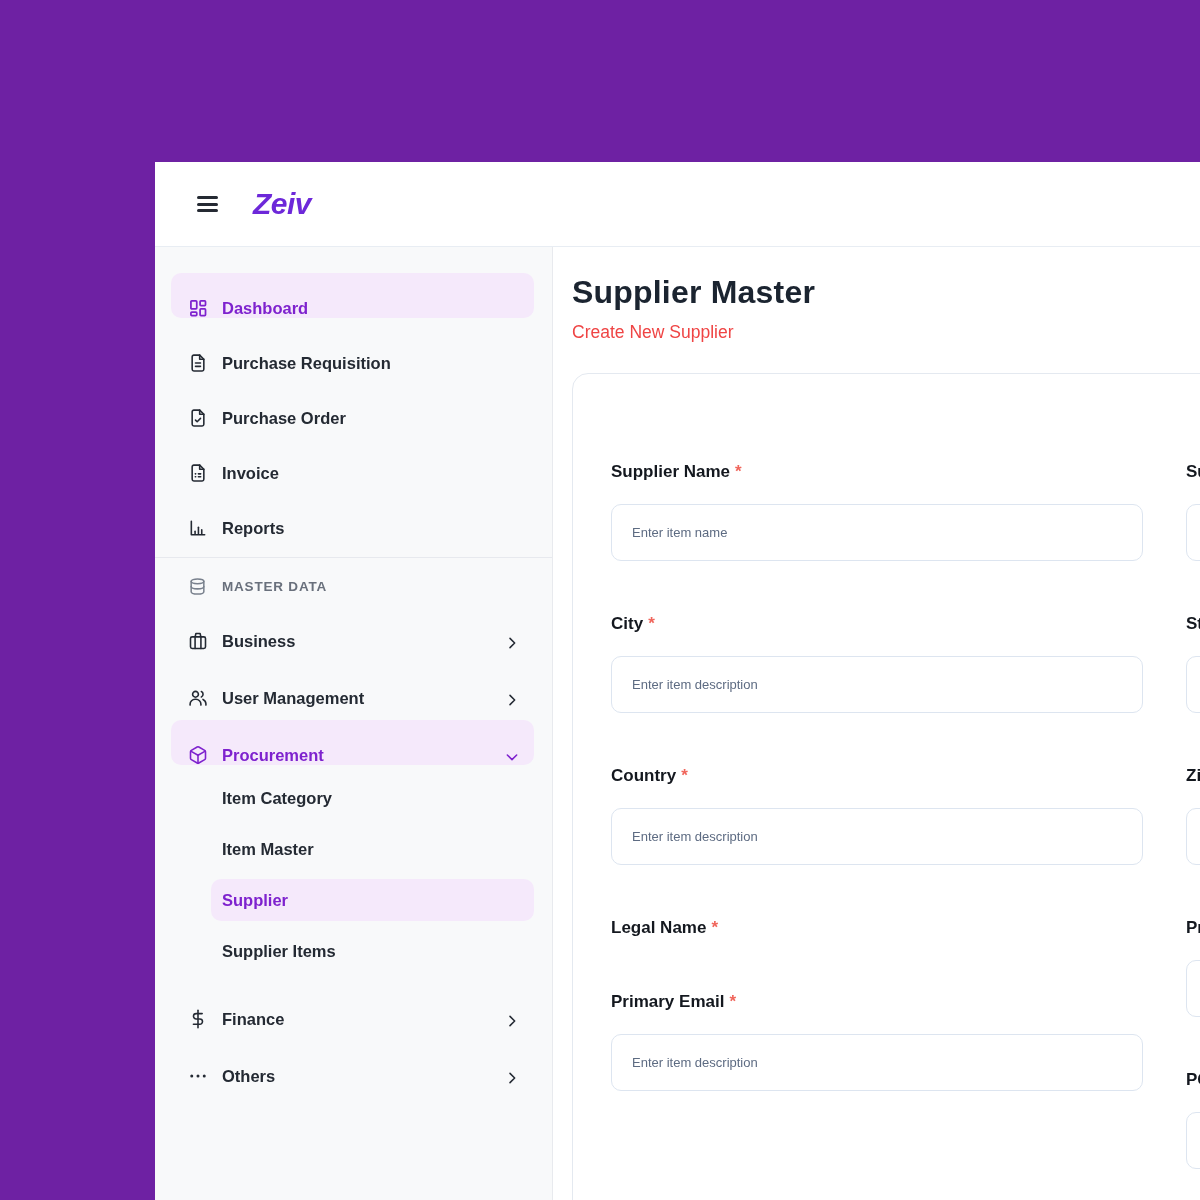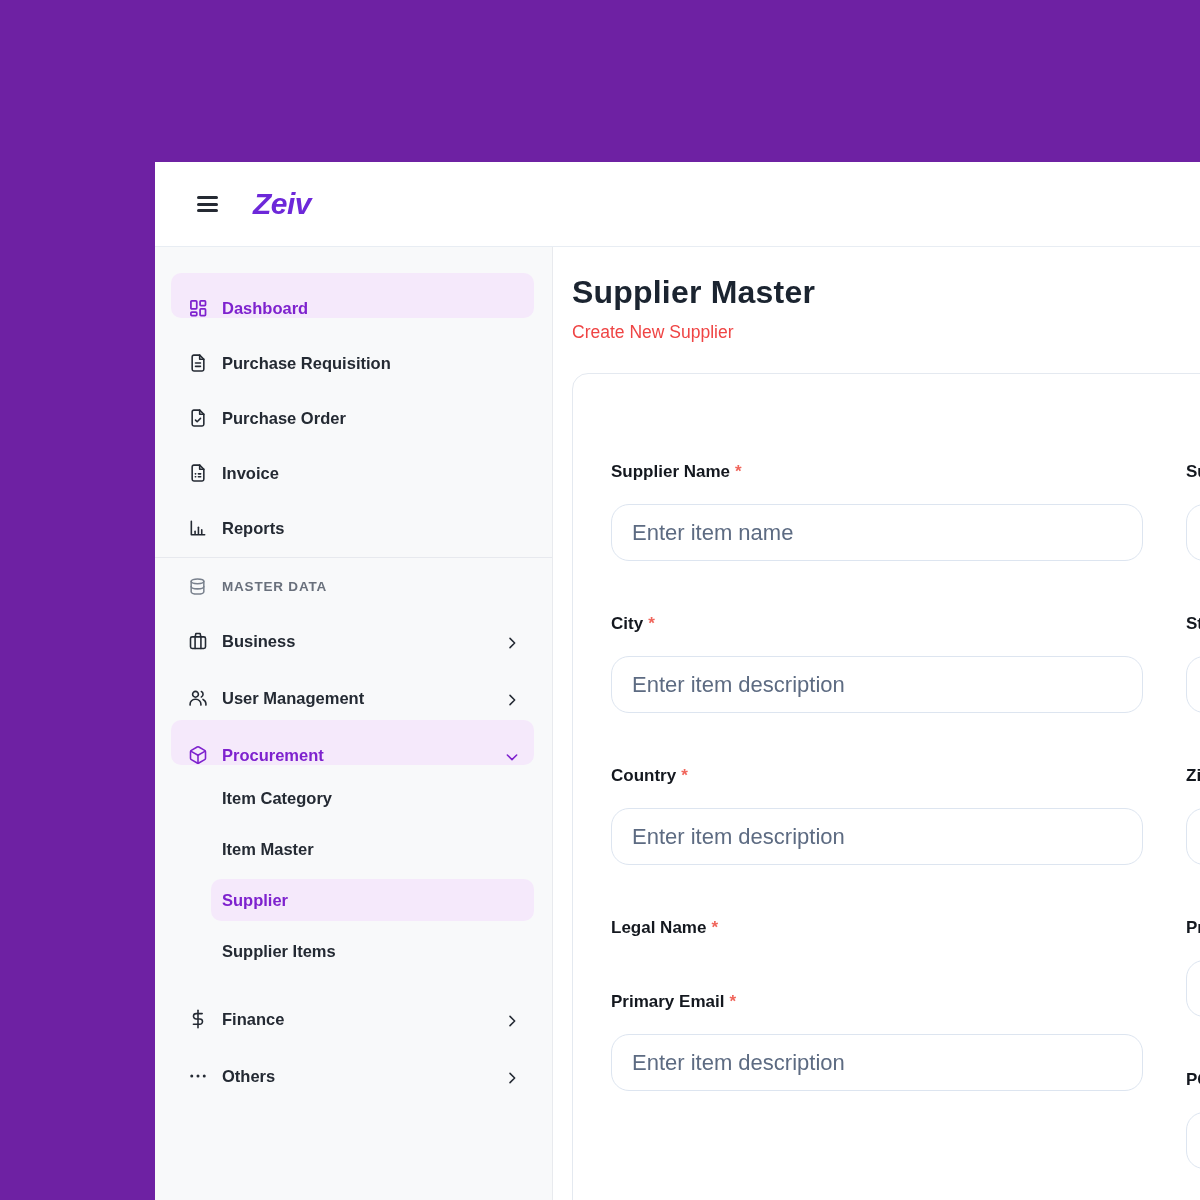--- a/index.html
+++ b/index.html
@@ -106,24 +106,24 @@
     display: grid;
     grid-template-columns: 532px 532px;
     column-gap: 43px;
   }
   .field { margin-bottom: 52px; }
   .field-label { font-size: 17px; font-weight: 700; color: #14181F; height: 22px; display: flex; align-items: center; }
   .field-label .req { color: #F0655B; margin-left: 5px; font-weight: 700; }
   .field input {
     margin-top: 21px;
     width: 100%; height: 57px;
-    border: 1px solid #DDE5F0; border-radius: 18px;
+    border: 1px solid #DDE5F0; border-radius: 10px;
     background: #ffffff;
     padding: 0 20px;
-    font-size: 22px; font-family: inherit; color: #3A4656;
+    font-size: 13px; font-family: inherit; color: #3A4656;
     outline: none;
   }
   .field input::placeholder { color: #5D6B82; opacity: 1; }
 </style>
 </head>
 <body>
 
 <div class="window">
 
   <div class="header">

